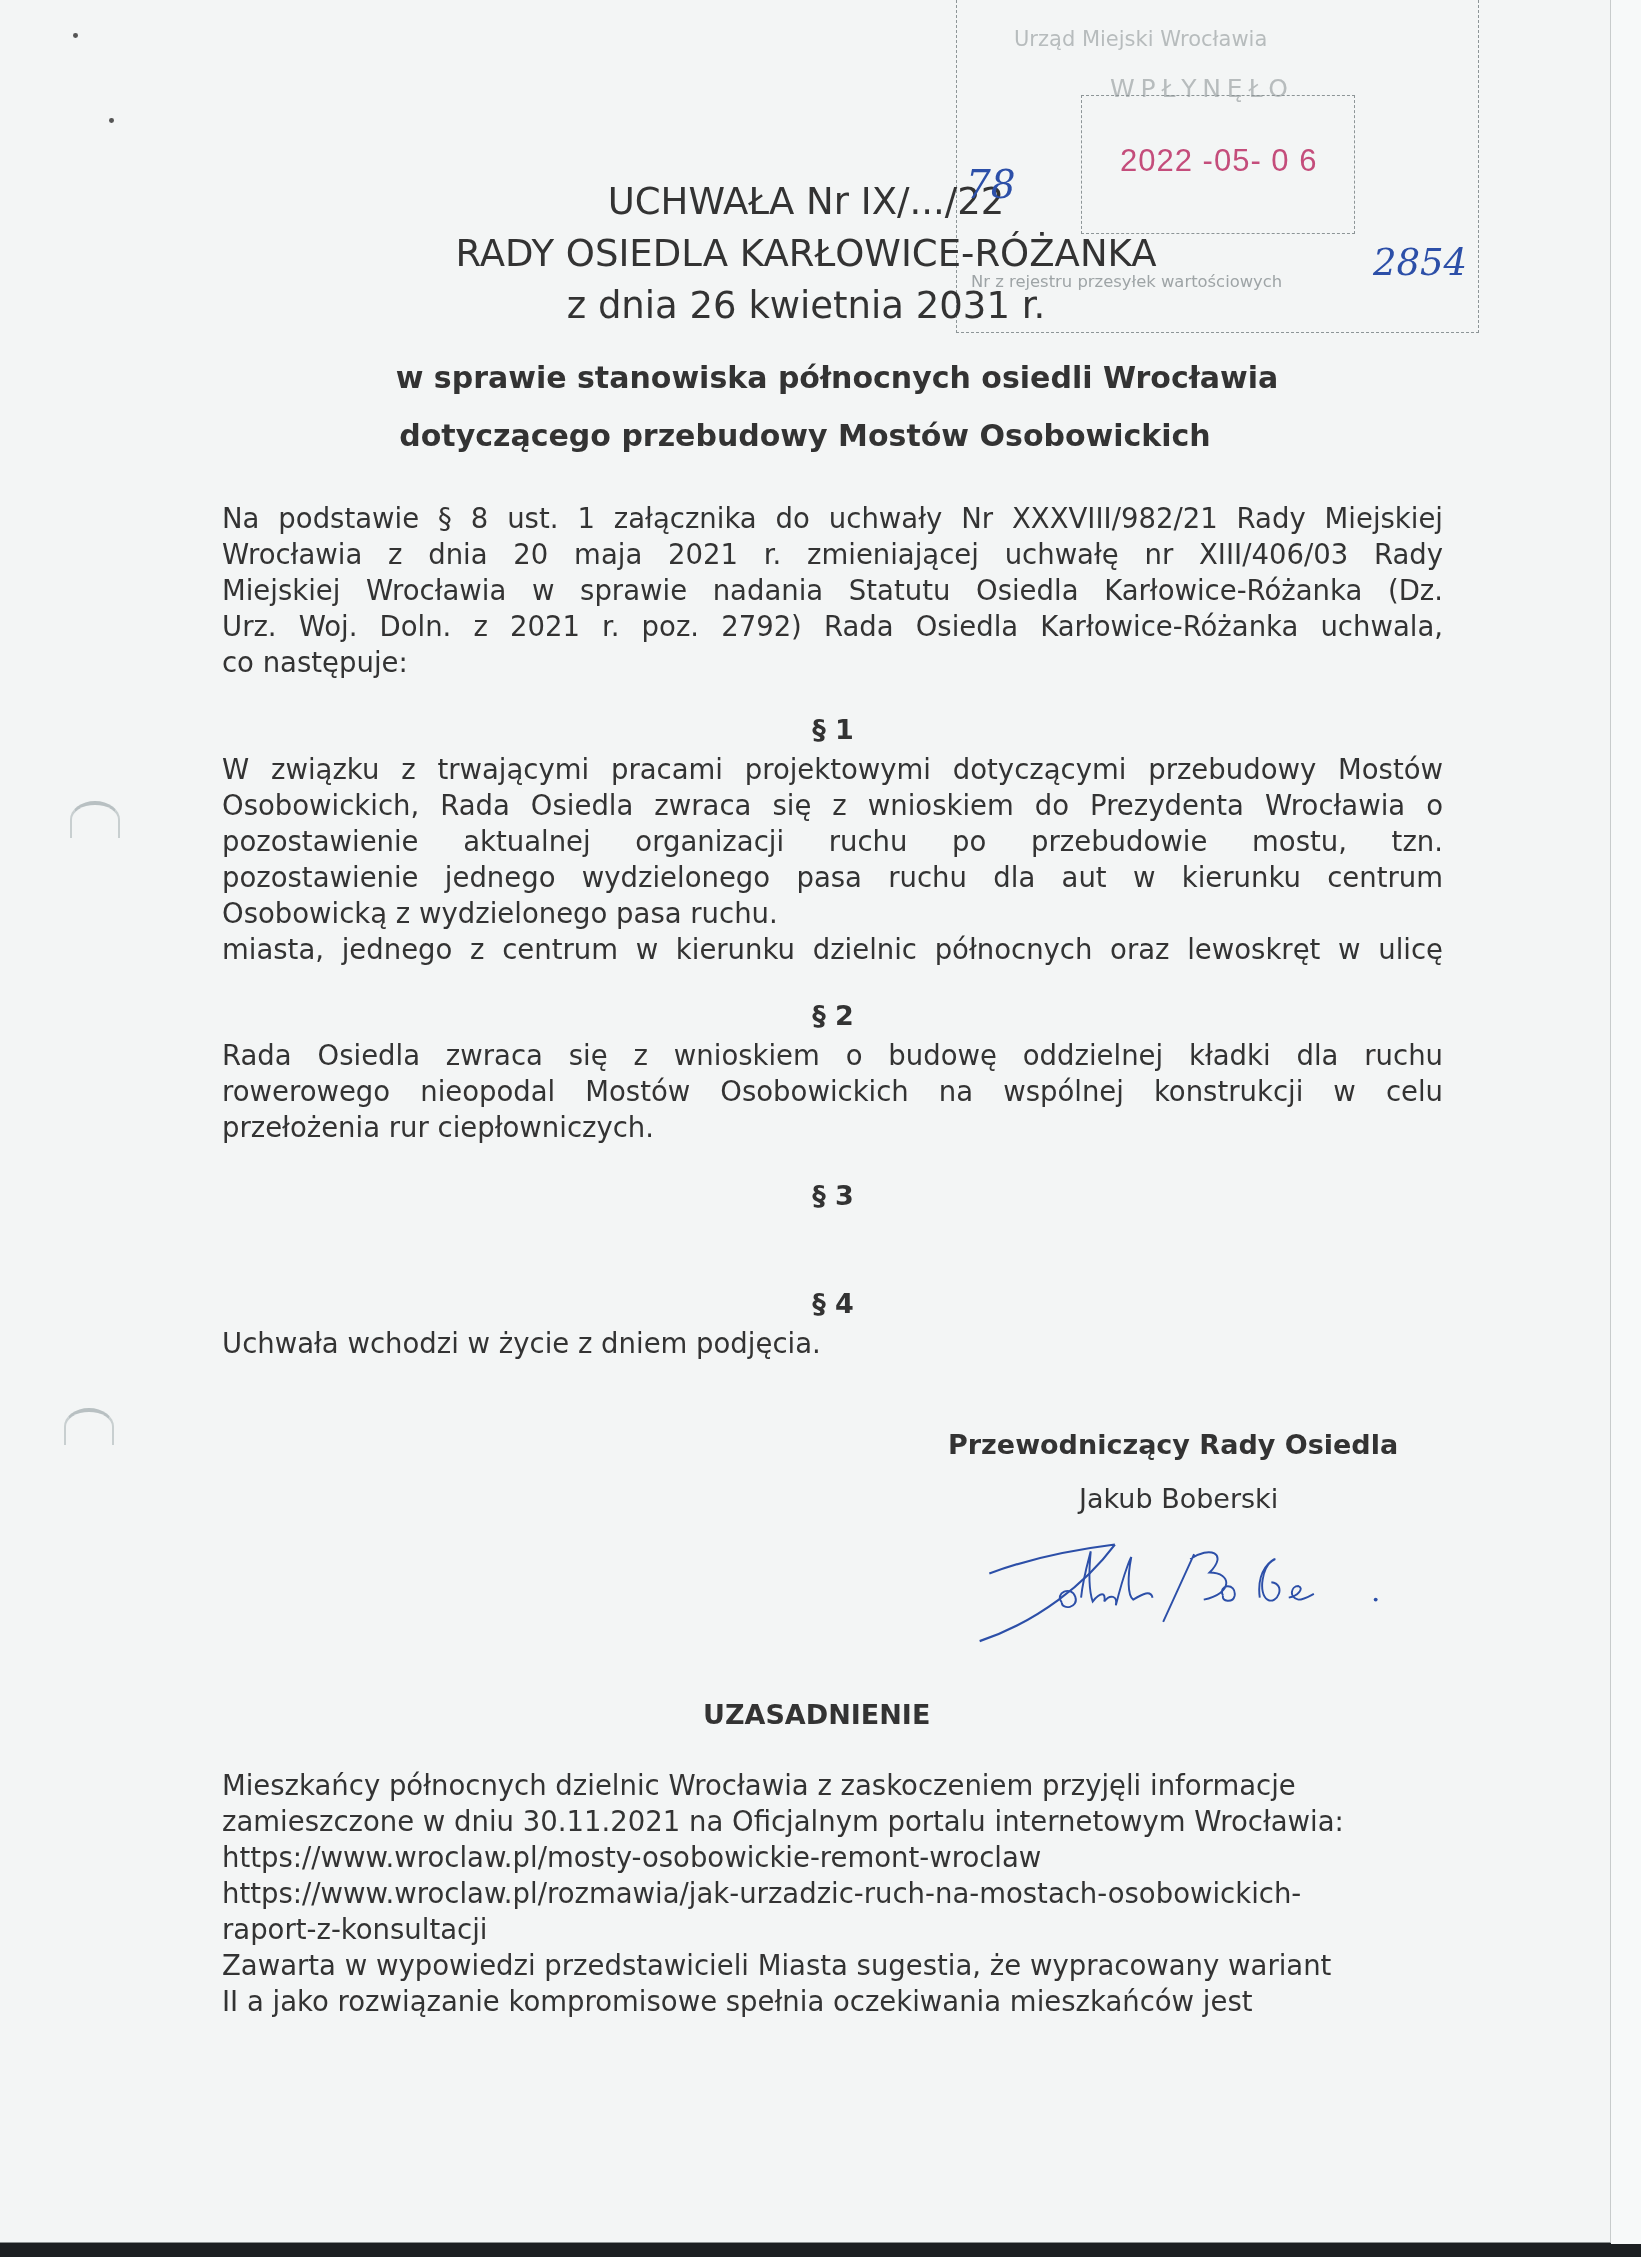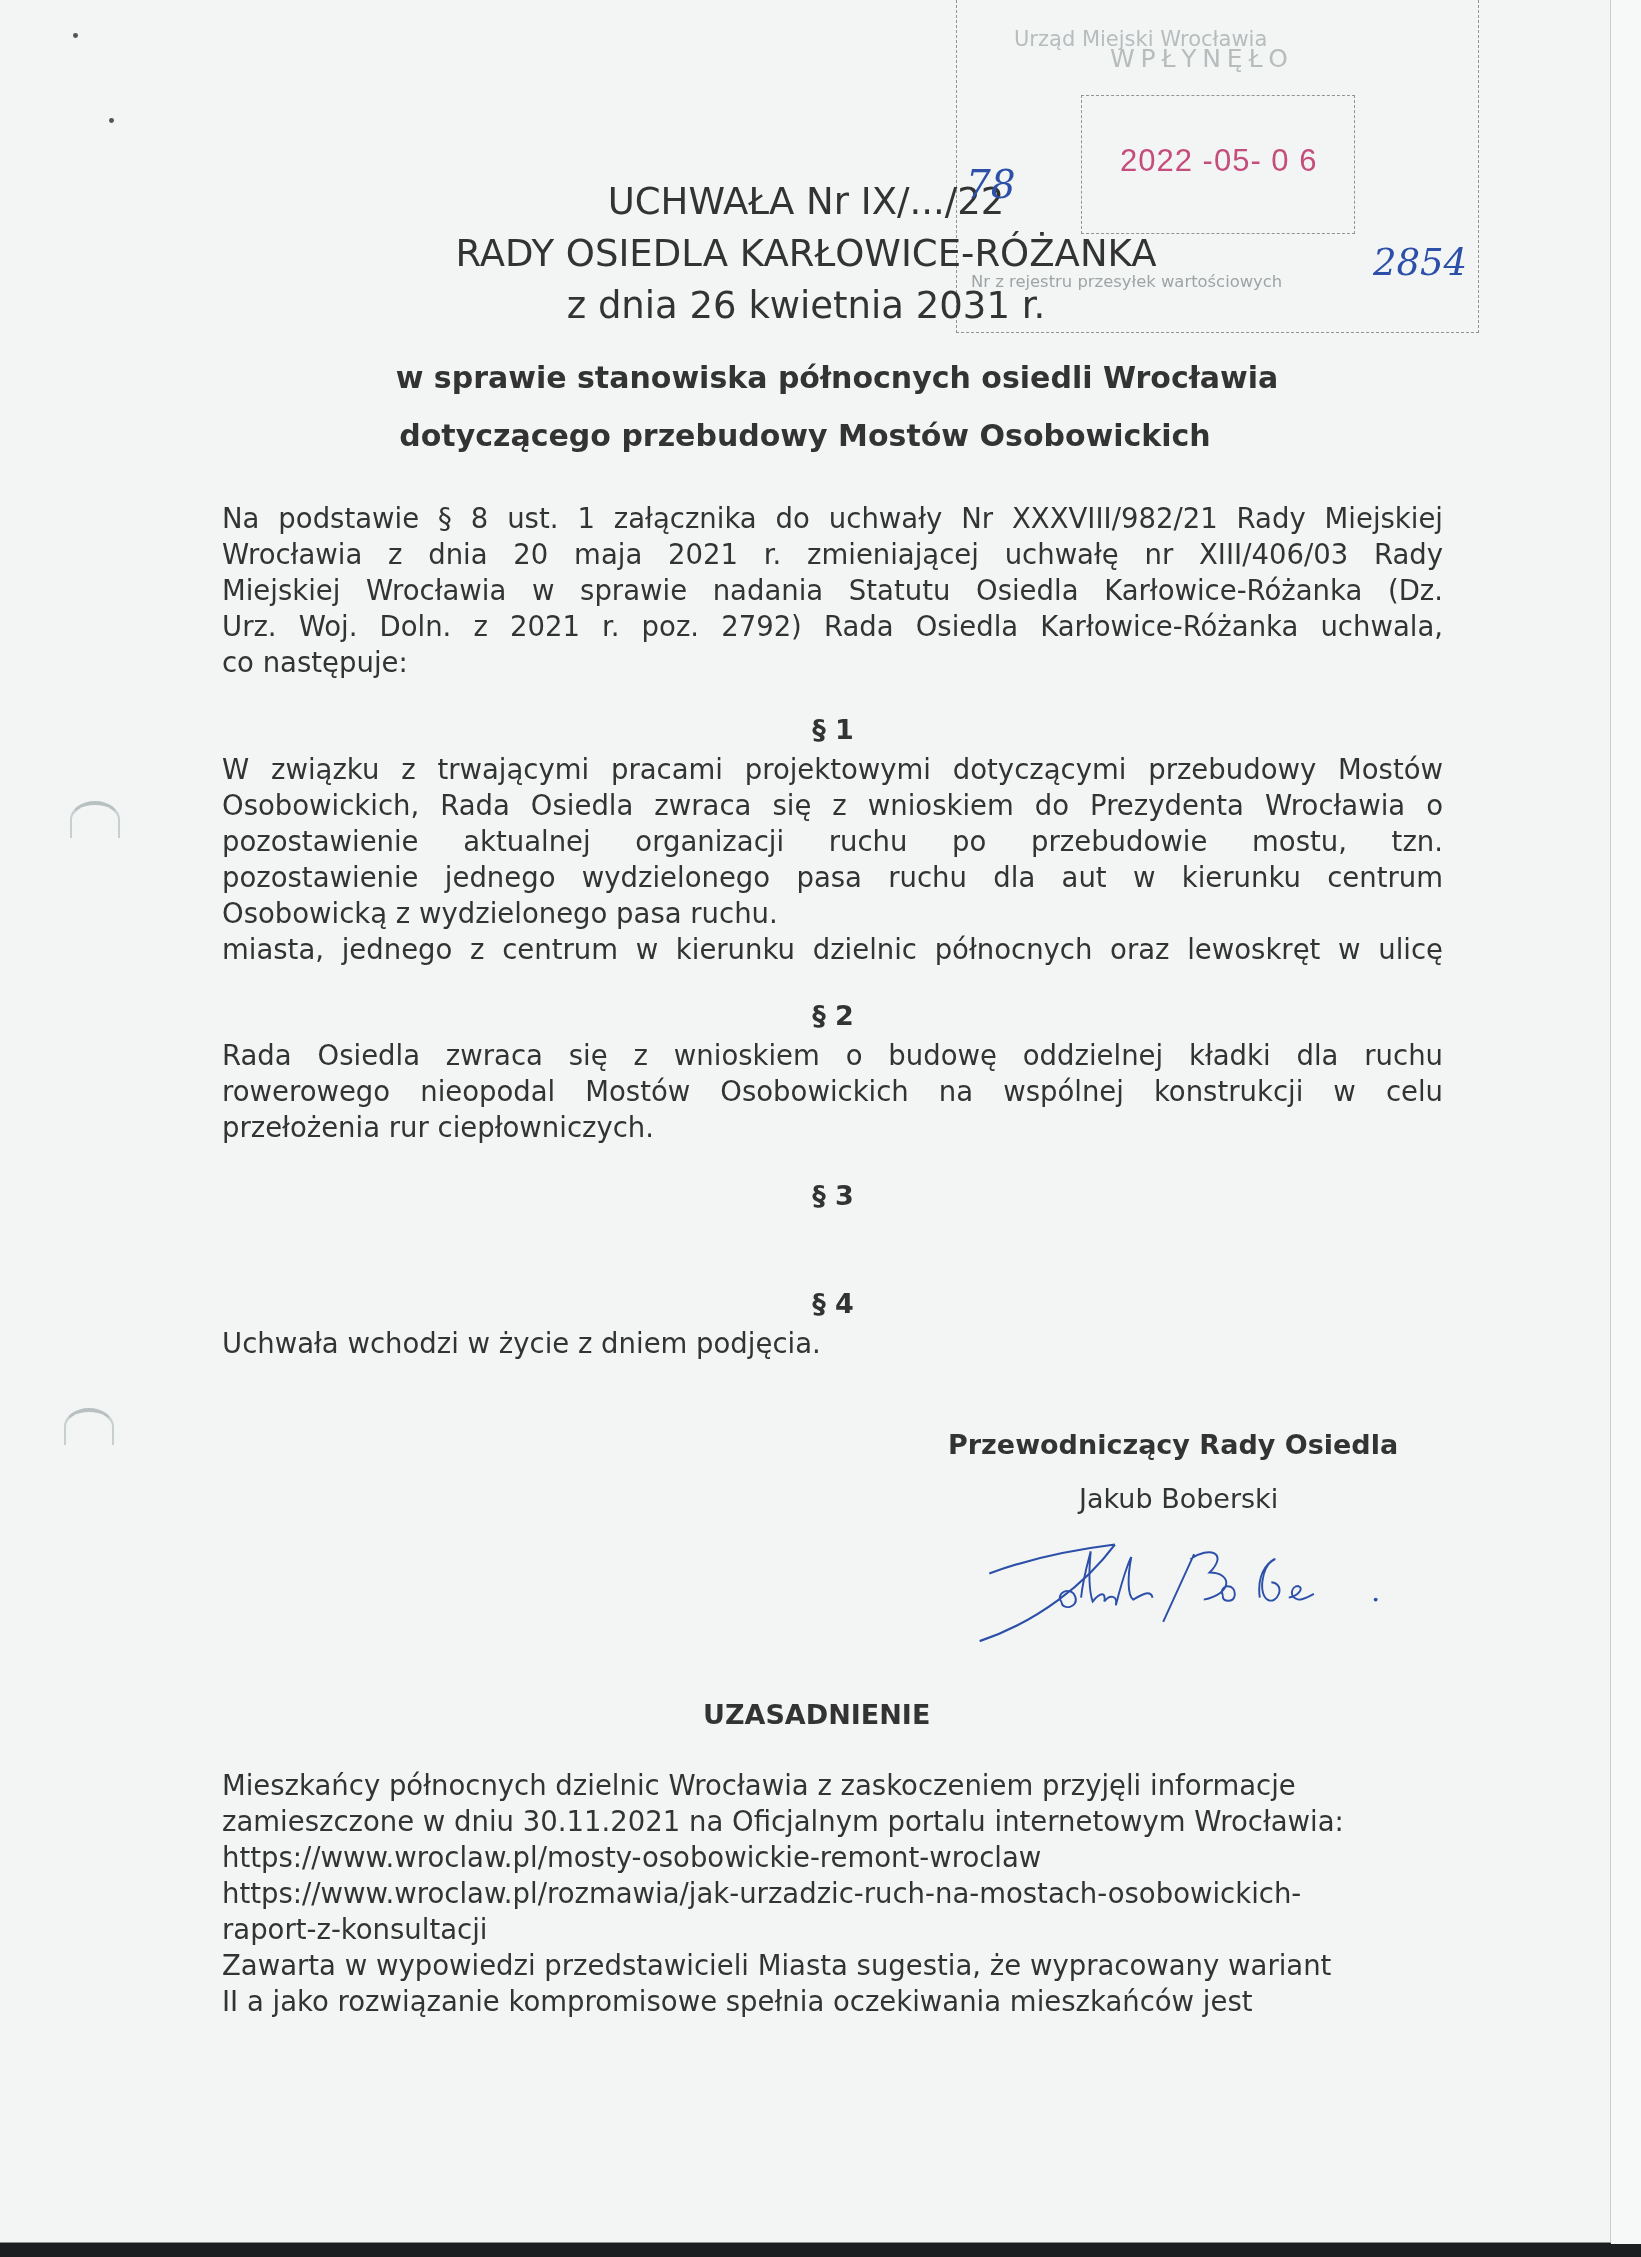--- a/index.html
+++ b/index.html
@@ -48,21 +48,21 @@
 
 <div class="page">
 
   <div class="speck" style="left:73px;top:33px;"></div>
   <div class="speck" style="left:109px;top:118px;"></div>
   <div class="hole" style="left:70px;top:801px;"></div>
   <div class="hole" style="left:64px;top:1408px;"></div>
 
   <div class="stamp-outer"></div>
   <div class="stamp-faded" style="left:1014px;top:27px;font-size:21px;">Urząd Miejski Wrocławia</div>
-  <div class="stamp-faded" style="left:1110px;top:44px;font-size:25px;letter-spacing:5.8px;">WPŁYNĘŁO</div>
+  <div class="stamp-faded" style="left:1110px;top:74px;font-size:25px;letter-spacing:5.8px;">WPŁYNĘŁO</div>
   <div class="stamp-inner"></div>
   <div class="stamp-date">2022 -05- 0 6</div>
   <div class="stamp-register">Nr z rejestru przesyłek wartościowych</div>
   <div class="hand" style="left:1373px;top:241px;font-size:37px;">2854</div>
 
   <div class="title t1">
     <span>UCHWAŁA Nr IX/</span><span>...</span><span>/22</span>
   </div>
   <div class="hand" style="left:966px;top:162px;font-size:39px;">78</div>
   <div class="title t2">RADY OSIEDLA KARŁOWICE-RÓŻANKA</div>

